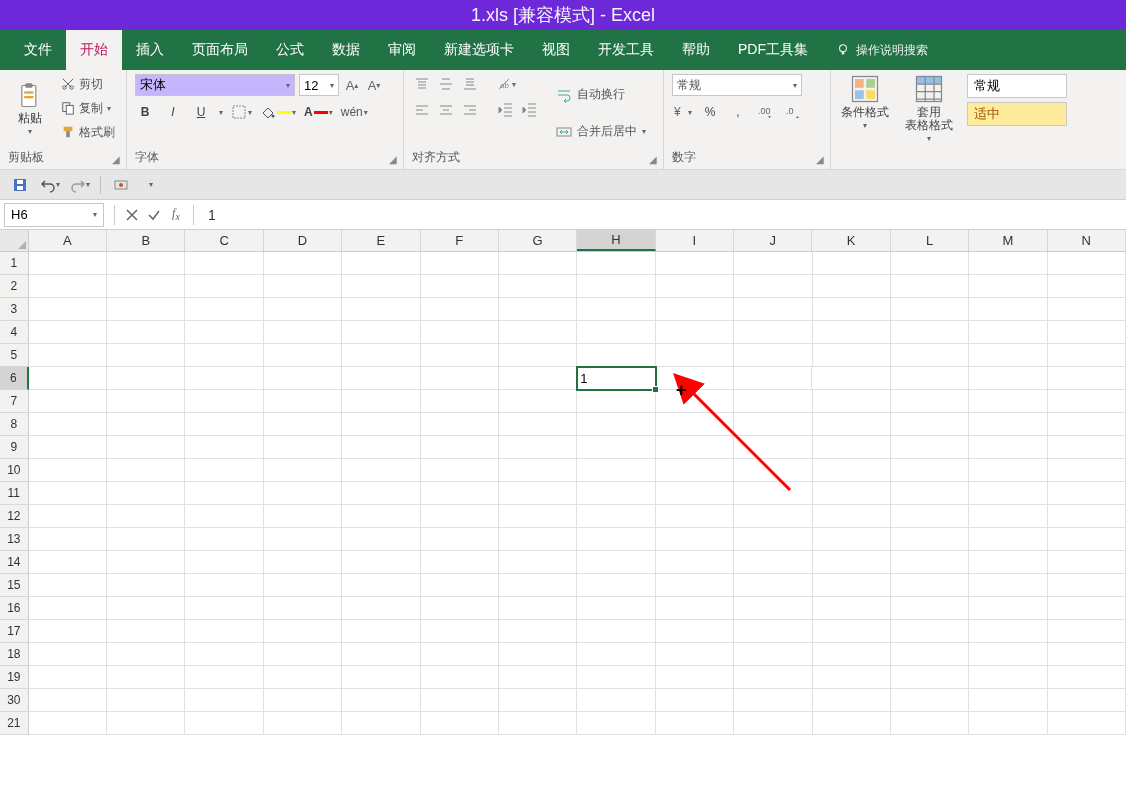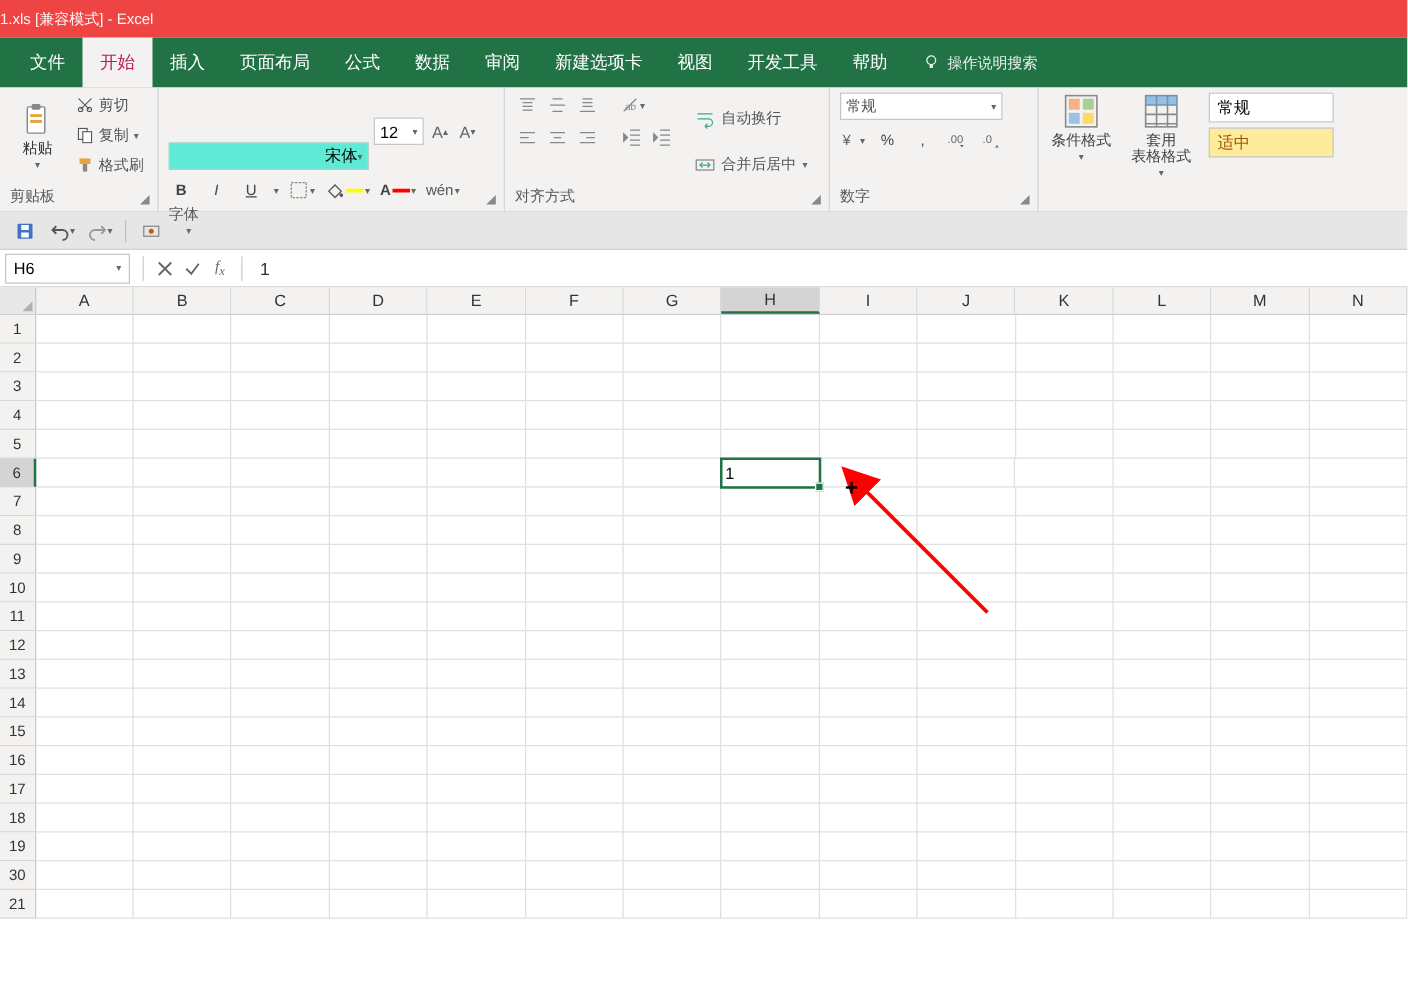--- a/index.html
+++ b/index.html
@@ -1,19 +1,19 @@
 <!DOCTYPE html>
 <html><head>
 <meta charset="utf-8">
 <style>
   * { box-sizing: border-box; margin: 0; padding: 0; }
   body { font-family: "Microsoft YaHei", Arial, sans-serif; font-size: 12px; background: #fff; width: 1126px; height: 795px; overflow: hidden; position: relative; }
   
   
-  .titlebar { background: #ef4444; height: 30px; color: #fff; display: flex; align-items: center; font-size: 12px; }
+  .titlebar { background: #6d28d9; height: 30px; color: #fff; display: flex; align-items: center; justify-content: center; font-size: 18px; }
   .titlebar .title { opacity: 0.95; }
   
   
   .tabs { background: #217346; height: 40px; display: flex; align-items: stretch; padding-left: 10px; }
   .tab { padding: 0 14px; display: flex; align-items: center; color: #fff; font-size: 14px; cursor: pointer; }
   .tab.active { background: #f3f2f1; color: #be185d; }
   .tell-me { display: flex; align-items: center; color: #fff; margin-left: 14px; gap: 6px; opacity: 0.9; }
   .bulb { width: 14px; height: 14px; }
   
   
@@ -25,21 +25,21 @@
   
   .big-btn { display: flex; flex-direction: column; align-items: center; justify-content: center; width: 44px; height: 70px; gap: 2px; cursor: pointer; }
   .big-btn .icn { width: 28px; height: 28px; }
   .big-btn .lbl { font-size: 12px; color: #333; text-align: center; line-height: 13px; }
   .small-row { display: flex; flex-direction: column; gap: 4px; }
   .small-btn { display: flex; align-items: center; gap: 4px; height: 20px; cursor: pointer; color: #555; font-size: 12px; padding: 0 3px; }
   .small-btn .icn { width: 14px; height: 14px; }
   
   .font-area { display: flex; flex-direction: column; gap: 6px; min-width: 260px; }
   .font-row1 { display: flex; gap: 4px; align-items: center; }
-  .font-name { width: 160px; height: 22px; border: 1px solid #c8c6c4; background: #5eead4; padding: 0 4px; font-size: 13px; display:flex; align-items:center; justify-content:flex-end; cursor:pointer;margin-top:40px; }
+  .font-name { width: 160px; height: 22px; border: 1px solid #c8c6c4; background: #c4b5fd; padding: 0 4px; font-size: 13px; display:flex; align-items:center; justify-content:space-between; cursor:pointer; }
   .font-size { width: 40px; height: 22px; border: 1px solid #c8c6c4; background: #fff; padding: 0 4px; font-size: 13px; display:flex; align-items:center; justify-content:space-between; cursor:pointer; }
   .inc-dec { width: 18px; height: 22px; display:flex; align-items:center; justify-content:center; color:#666; cursor:pointer; font-size:13px; }
   .font-row2 { display: flex; gap: 8px; align-items: center; }
   .fmtbtn { width: 20px; height: 20px; display:flex; align-items:center; justify-content:center; cursor:pointer; color:#444; }
   .colorbtn { display:flex; align-items:center; gap:1px; cursor:pointer; }
   .under-bar { width: 14px; height: 3px; }
   
   .align-grid { display:flex; flex-direction:column; gap:6px; }
   .align-row { display:flex; gap:4px; }
   .abtn { width:20px; height:20px; display:flex; align-items:center; justify-content:center; cursor:pointer; color:#777; }
@@ -106,20 +106,21 @@
   <div class="tab active">开始</div>
   <div class="tab">插入</div>
   <div class="tab">页面布局</div>
   <div class="tab">公式</div>
   <div class="tab">数据</div>
   <div class="tab">审阅</div>
   <div class="tab">新建选项卡</div>
   <div class="tab">视图</div>
   <div class="tab">开发工具</div>
   <div class="tab">帮助</div>
+  <div class="tab">PDF工具集</div>
   <div class="tell-me">
     <svg class="bulb" viewBox="0 0 16 16">
         <circle cx="8" cy="6" r="4" fill="none" stroke="#fff" stroke-width="1.2"></circle>
         <rect x="6.5" y="10" width="3" height="3" fill="#fff"></rect>
       </svg>
     <span>操作说明搜索</span>
   </div>
 </div>
 
 <div class="ribbon">

